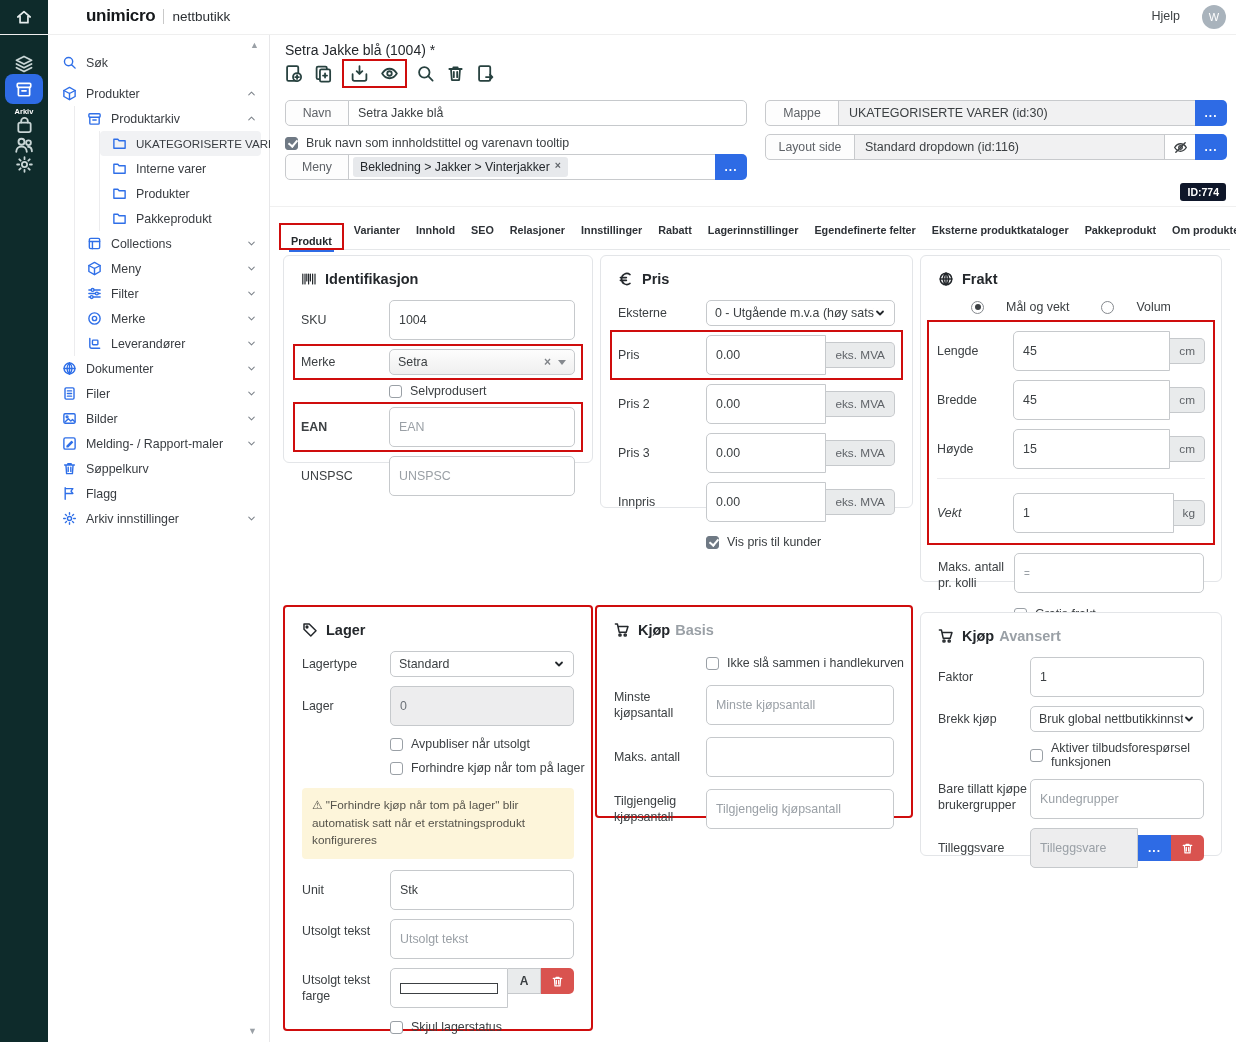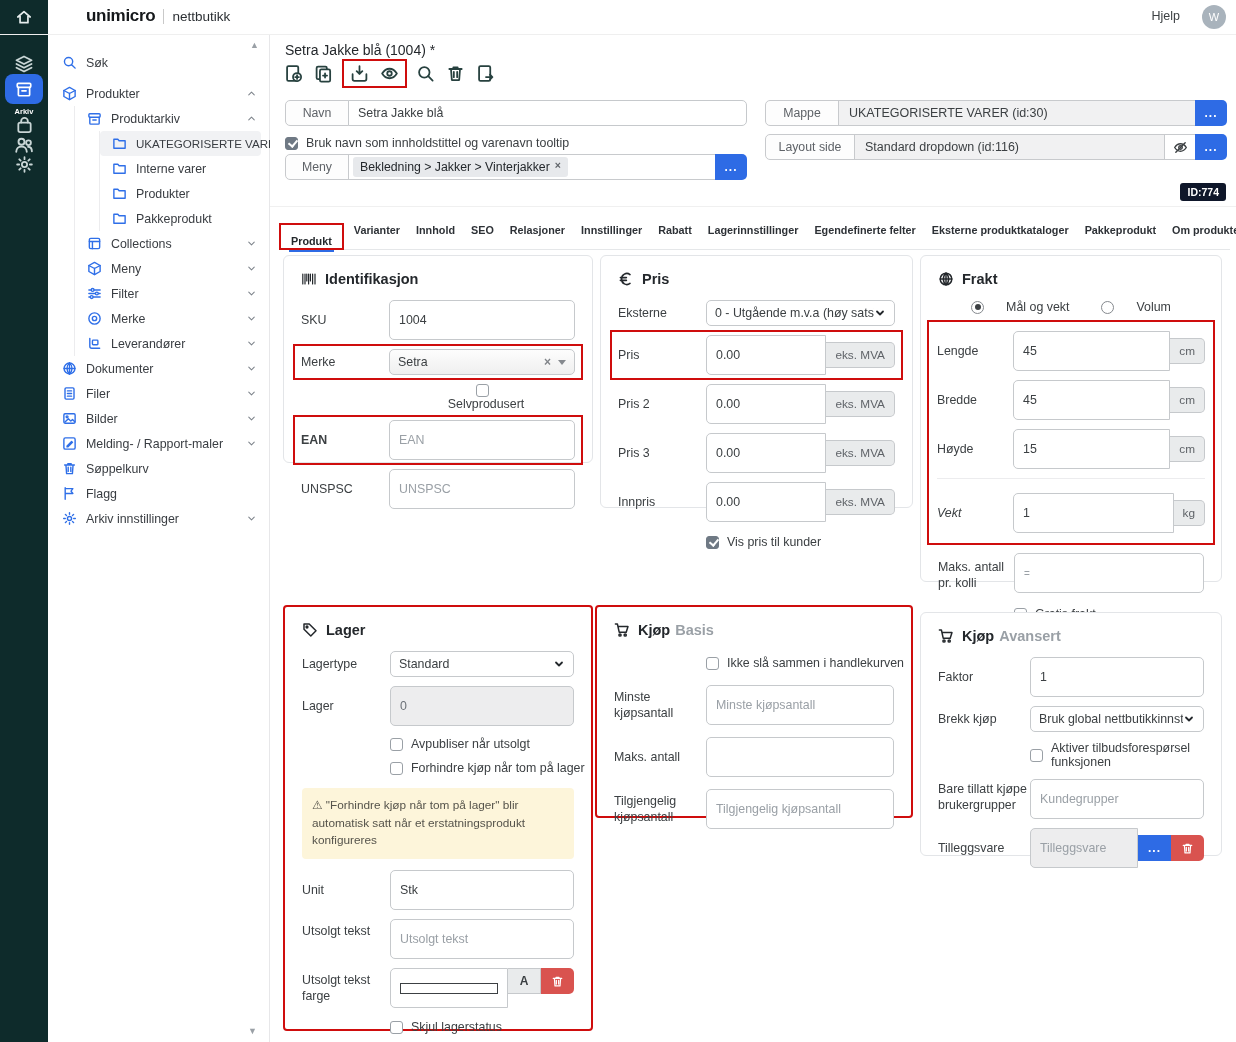--- a/index.html
+++ b/index.html
@@ -529,21 +529,21 @@
       <input class="finp" value="1004" style="">
     </div>
     <div class="frow redbox rowbox">
       <span class="flbl">Merke</span>
       <div class="sel sel2">
         <span class="stxt">Setra</span>
         <span class="sx">×</span>
         <span class="tri"></span>
       </div>
     </div>
-    <div class="cbrow" style="margin-left:88px;flex-direction:column;">
+    <div class="cbrow" style="margin-left:88px;">
       <span class="cb"></span>
       <span class="cbl">Selvprodusert</span>
     </div>
     <div class="frow redbox rowbox">
       <span class="flbl" style="font-weight:bold;">EAN</span>
       <input class="finp" placeholder="EAN" style="">
     </div>
     <div class="frow">
       <span class="flbl">UNSPSC</span>
       <input class="finp" placeholder="UNSPSC" style="">

